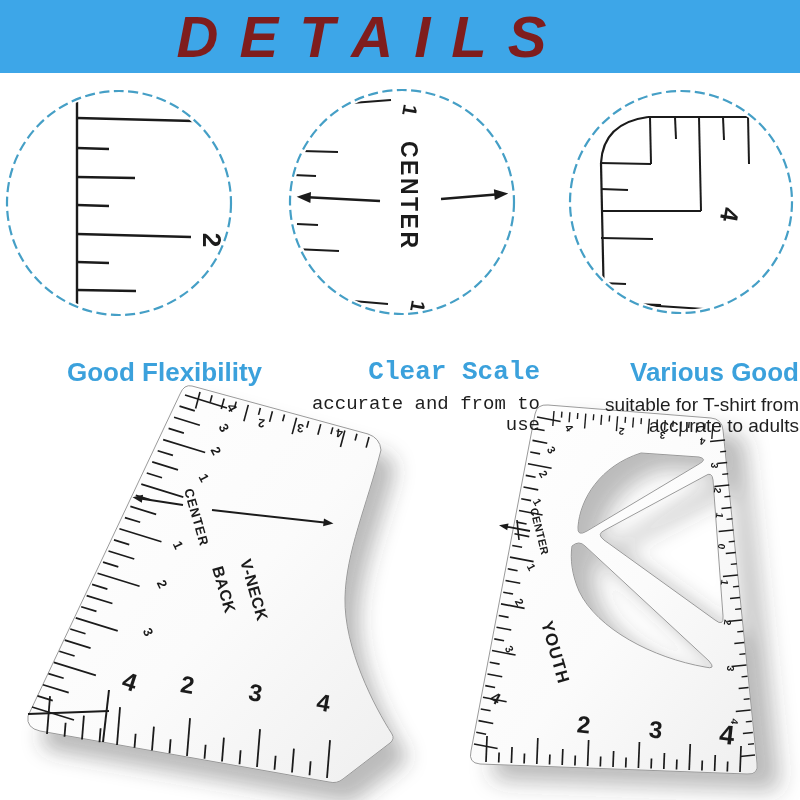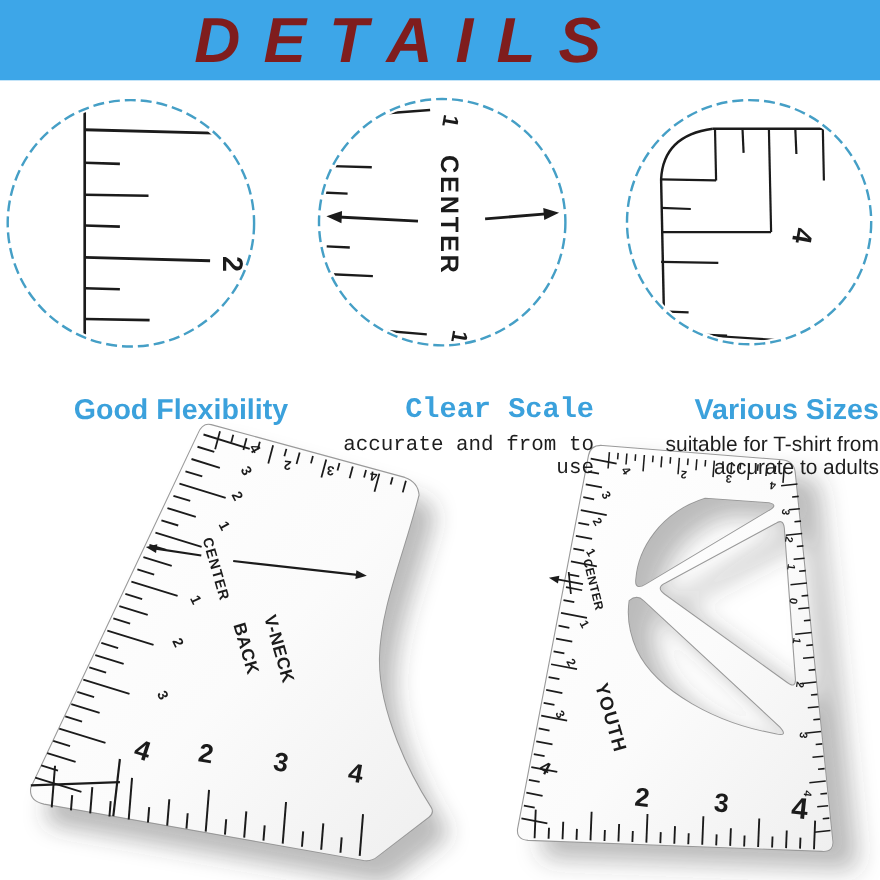--- a/index.html
+++ b/index.html
@@ -317,17 +317,17 @@
     </svg>
 
   <div class="feature feature-1">
     <h2>Good Flexibility</h2>
   </div>
   <div class="feature feature-2">
     <h2>Clear Scale</h2>
     <p>accurate and from to use</p>
   </div>
   <div class="feature feature-3">
-    <h2>Various Sizes</h2>
+    <h2>Various Good</h2>
     <p>suitable for T-shirt from accurate to adults</p>
   </div>
 
 </div>
 
 </body></html>

